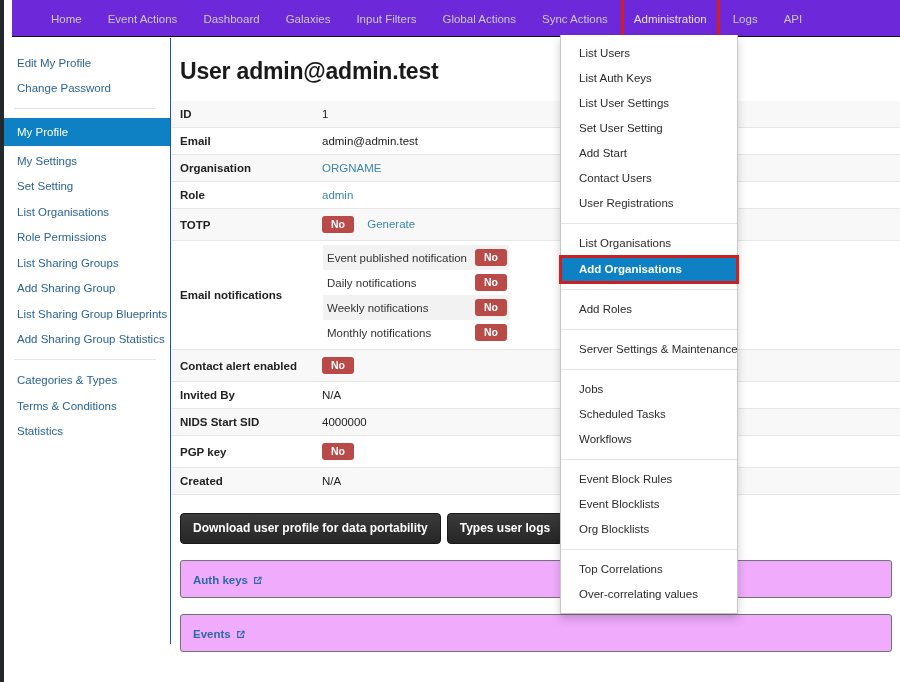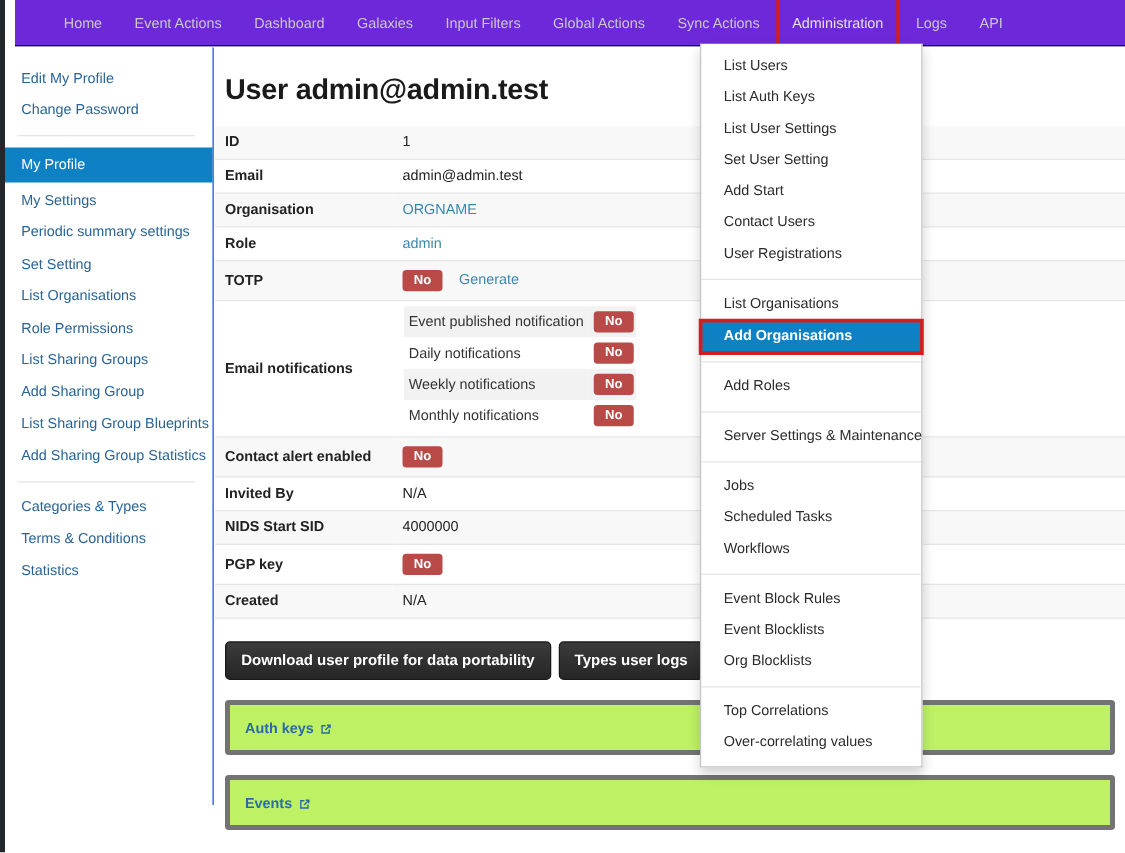--- a/index.html
+++ b/index.html
@@ -176,22 +176,22 @@
     border-radius: 4px;
     padding: 7px 12px;
     cursor: pointer;
     line-height: 15px;
     white-space: nowrap;
   }
 
   
   .panel {
     margin: 16px 8px 0 8px;
-    border: 4px solid #737373;
-    background: #bef264;
+    border: 1px solid #737373;
+    background: #f0abfc;
     border-radius: 3px;
     padding: 9px 12px;
     cursor: pointer;
   }
   .panel-title {
     color: #2a6aa8;
     font-size: 11.5px;
     font-weight: bold;
     display: inline-flex;
     align-items: center;
@@ -259,21 +259,20 @@
       </div>
   </div>
   <div class="nav-caret"></div>
 
   <div class="sidebar" id="sidebar">
       <a class="side-item">Edit My Profile</a>
       <a class="side-item">Change Password</a>
       <div class="side-sep"></div>
       <a class="side-item active">My Profile</a>
       <a class="side-item">My Settings</a>
-      <a class="side-item">Periodic summary settings</a>
       <a class="side-item">Set Setting</a>
       <a class="side-item">List Organisations</a>
       <a class="side-item">Role Permissions</a>
       <a class="side-item">List Sharing Groups</a>
       <a class="side-item">Add Sharing Group</a>
       <a class="side-item">List Sharing Group Blueprints</a>
       <a class="side-item">Add Sharing Group Statistics</a>
       <div class="side-sep"></div>
       <a class="side-item">Categories &amp; Types</a>
       <a class="side-item">Terms &amp; Conditions</a>

